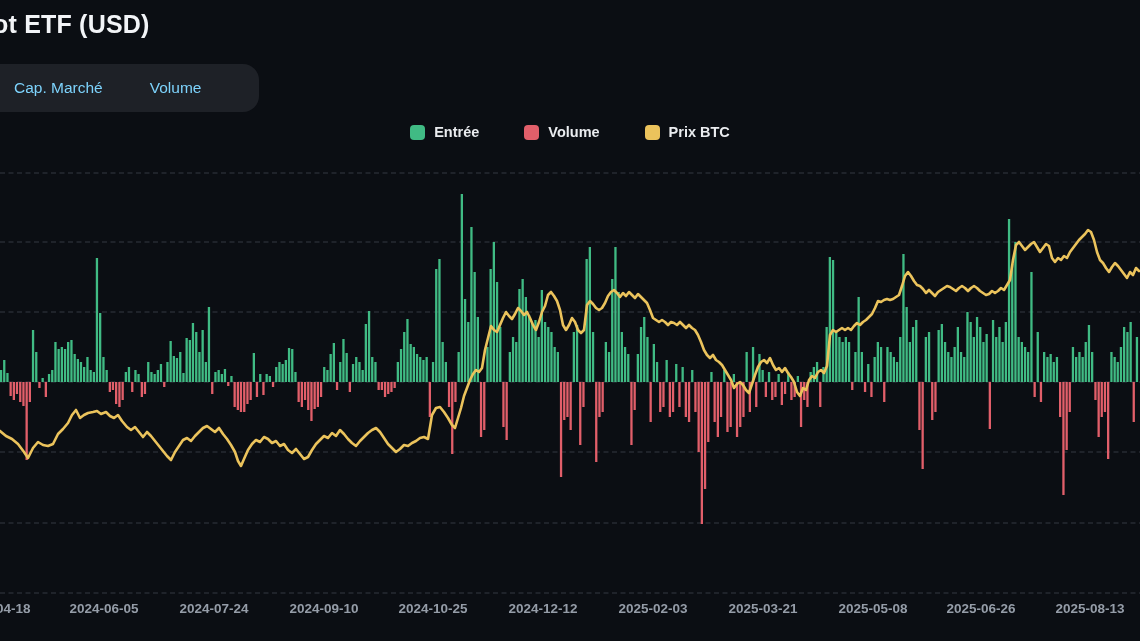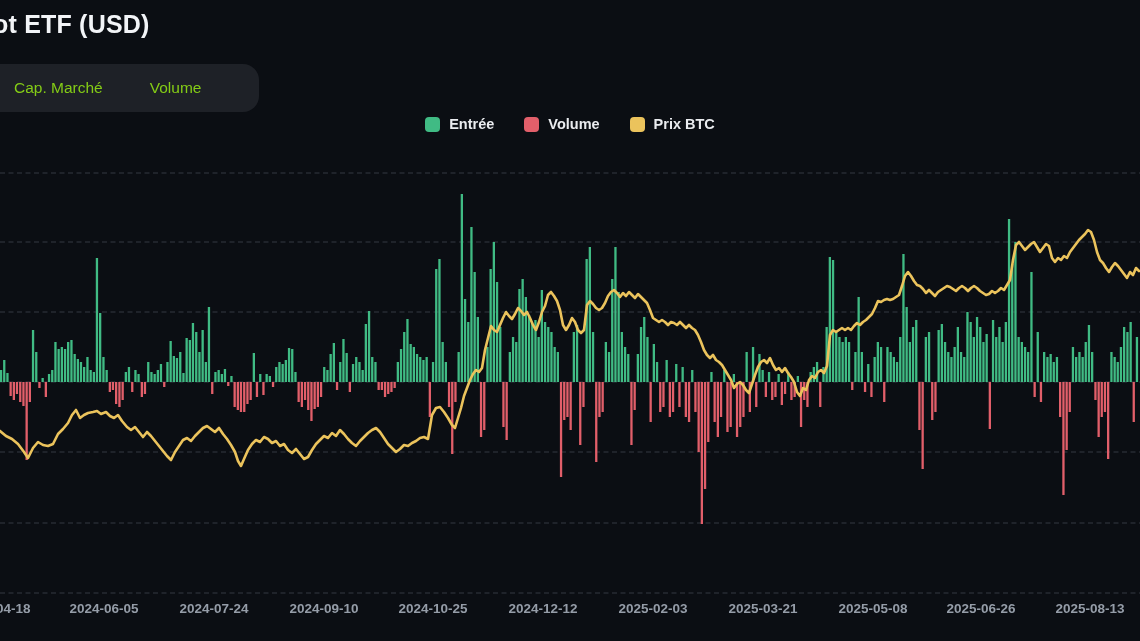--- a/index.html
+++ b/index.html
@@ -7,23 +7,23 @@
        font-family:"Liberation Sans", sans-serif;-webkit-font-smoothing:antialiased;}
   .page-title{position:absolute;left:-7px;top:10px;margin:0;
        font-size:25px;font-weight:700;color:#f2f4f7;letter-spacing:.2px;white-space:nowrap;}
   .tabs{position:absolute;left:-30px;top:64px;height:48px;width:289px;
        background:#1e2127;border-radius:16px;display:flex;align-items:center;
        padding-left:44px;box-sizing:border-box;gap:47px;}
   .tab-remnant{position:absolute;left:0;top:64px;width:5px;height:48px;
        background:#262b33;border-radius:0 8px 8px 0;}
   .tab{background:none;border:none;padding:0;cursor:pointer;
        font-family:"Liberation Sans", sans-serif;
-       font-size:15.5px;font-weight:500;color:#84cc16;white-space:nowrap;}
-  .legend{position:absolute;left:0;top:116px;width:100%;display:flex;
-       justify-content:center;align-items:flex-start;gap:30px;}
+       font-size:15.5px;font-weight:500;color:#7dd3fc;white-space:nowrap;}
+  .legend{position:absolute;left:0;top:124px;width:100%;display:flex;
+       justify-content:center;align-items:flex-start;gap:45px;}
   .legend-item{display:flex;align-items:center;gap:9px;cursor:pointer;}
   .legend-swatch{width:15px;height:15px;border-radius:4px;display:inline-block;}
   .legend-label{font-size:14.5px;font-weight:600;color:#eaecef;}
   #chart{position:absolute;left:0;top:0;}
   .xlabel{fill:#959da8;font-size:13.5px;font-weight:600;
        font-family:"Liberation Sans", sans-serif;}
 </style>
 </head>
 <body>
 

